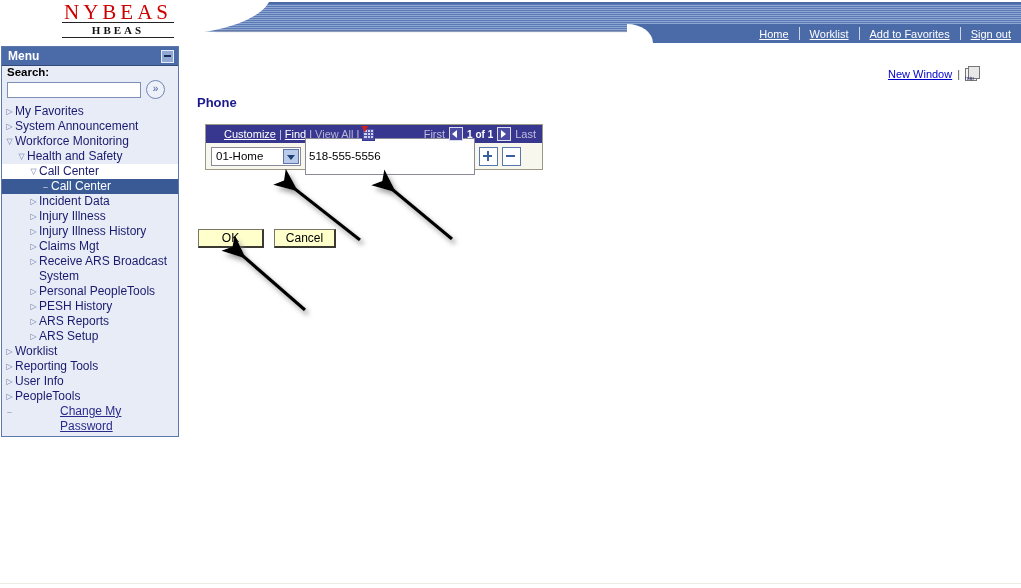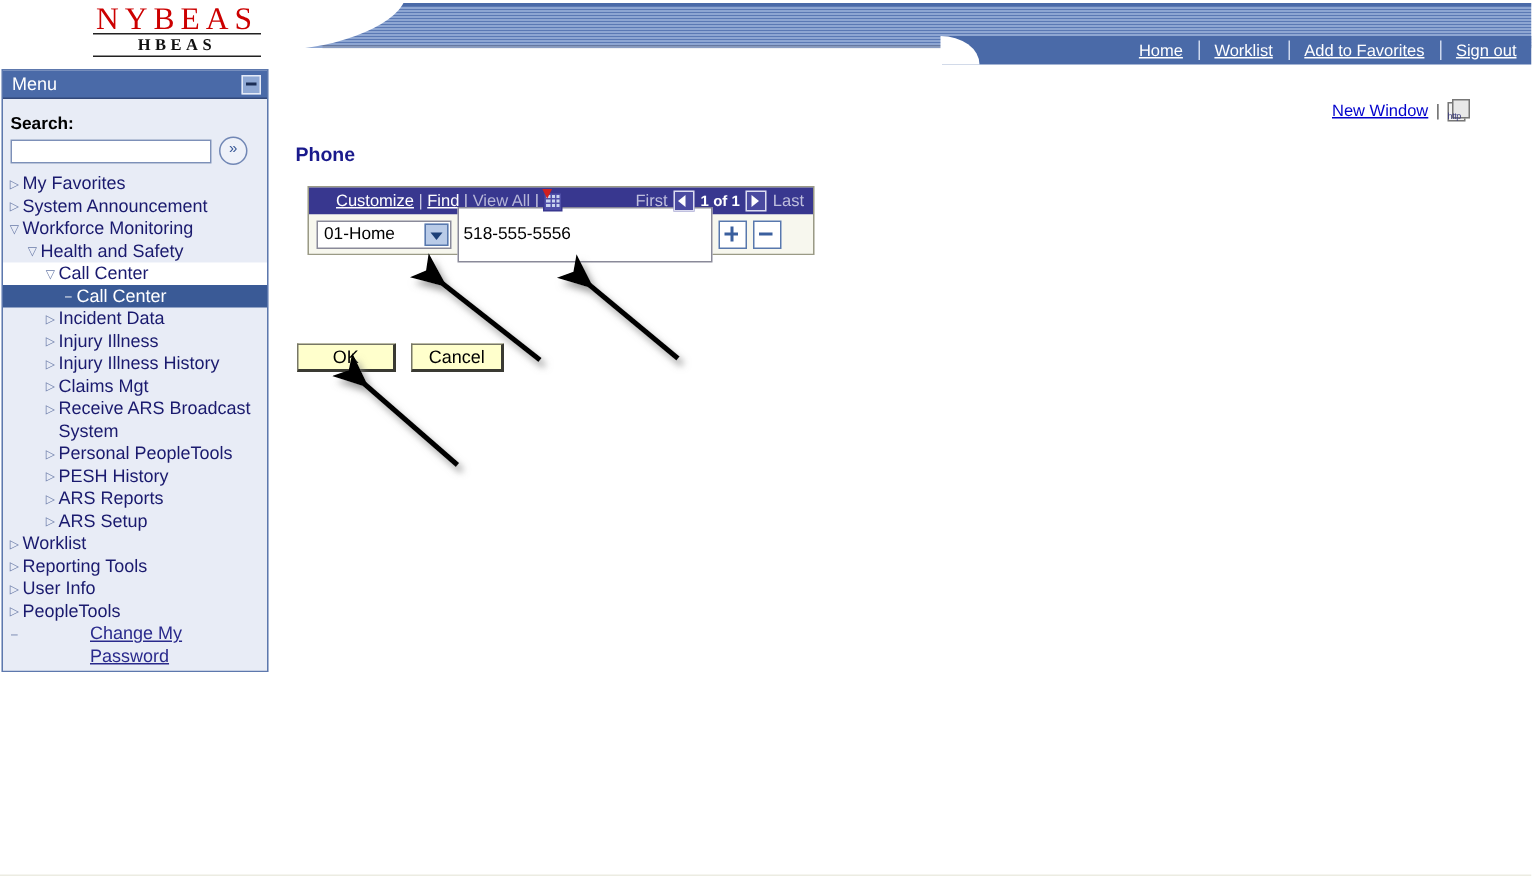--- a/index.html
+++ b/index.html
@@ -156,21 +156,21 @@
     left: 1px; top: 46px;
     width: 176px;
     border: 1px solid #5d78ad;
     background: #e8ecf6;
     font-size: 12px;
   }
   #menu-header {
     height: 18px;
     background: #4a6aa8;
     color: #ffffff;
-    font-weight: normal;
+    font-weight: bold;
     font-size: 12px;
     display: flex;
     align-items: center;
     justify-content: space-between;
     padding: 0 4px 0 6px;
     border-bottom: 1px solid #33497a;
     gap: 36px;
   }
   .min-box {
     width: 11px; height: 11px;
@@ -180,21 +180,21 @@
     cursor: pointer;
   }
   .min-box::after {
     content: "";
     position: absolute;
     left: 2px; top: 4px;
     width: 7px; height: 2px;
     background: #1b2d55;
   }
   #search-area {
-    padding: 11px 5px 4px 5px;
+    padding: 0 5px 4px 5px;
     background: #e8ecf6;
   }
   .search-label {
     font-weight: bold;
     font-size: 11.5px;
     color: #000;
     margin-bottom: 2px;
     display: block;
   }
   .search-row {

